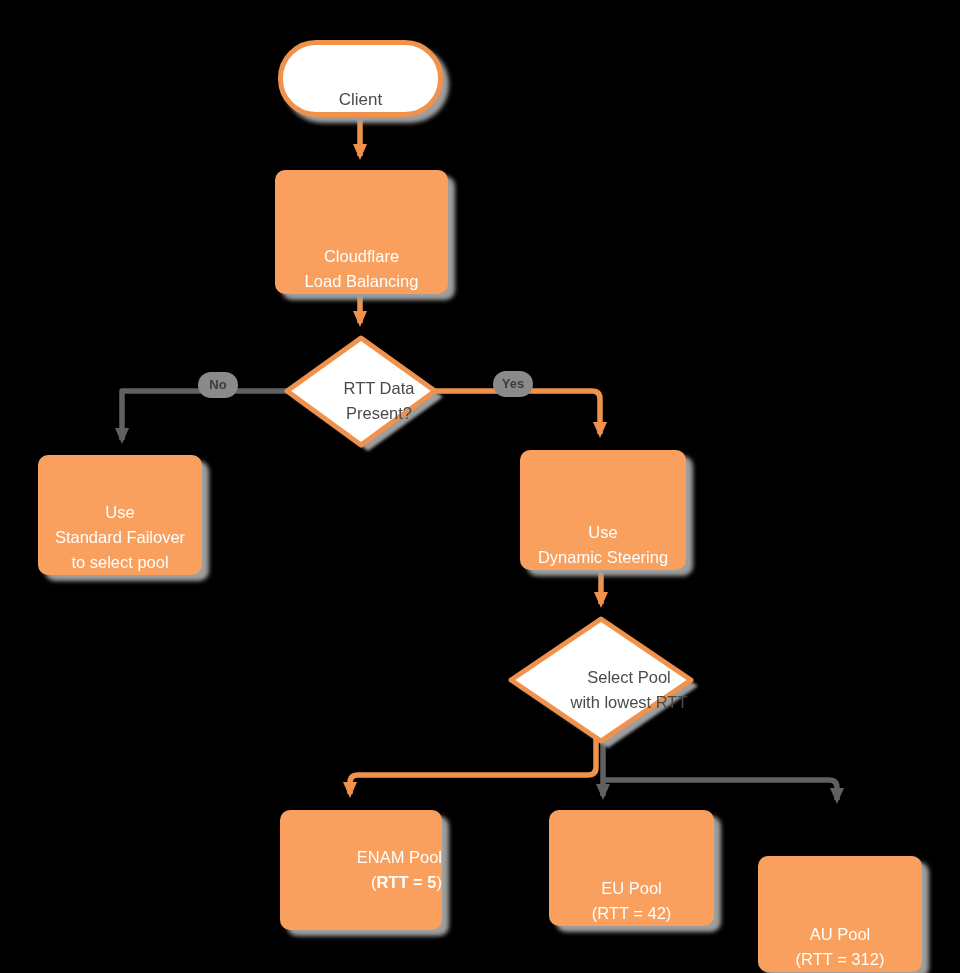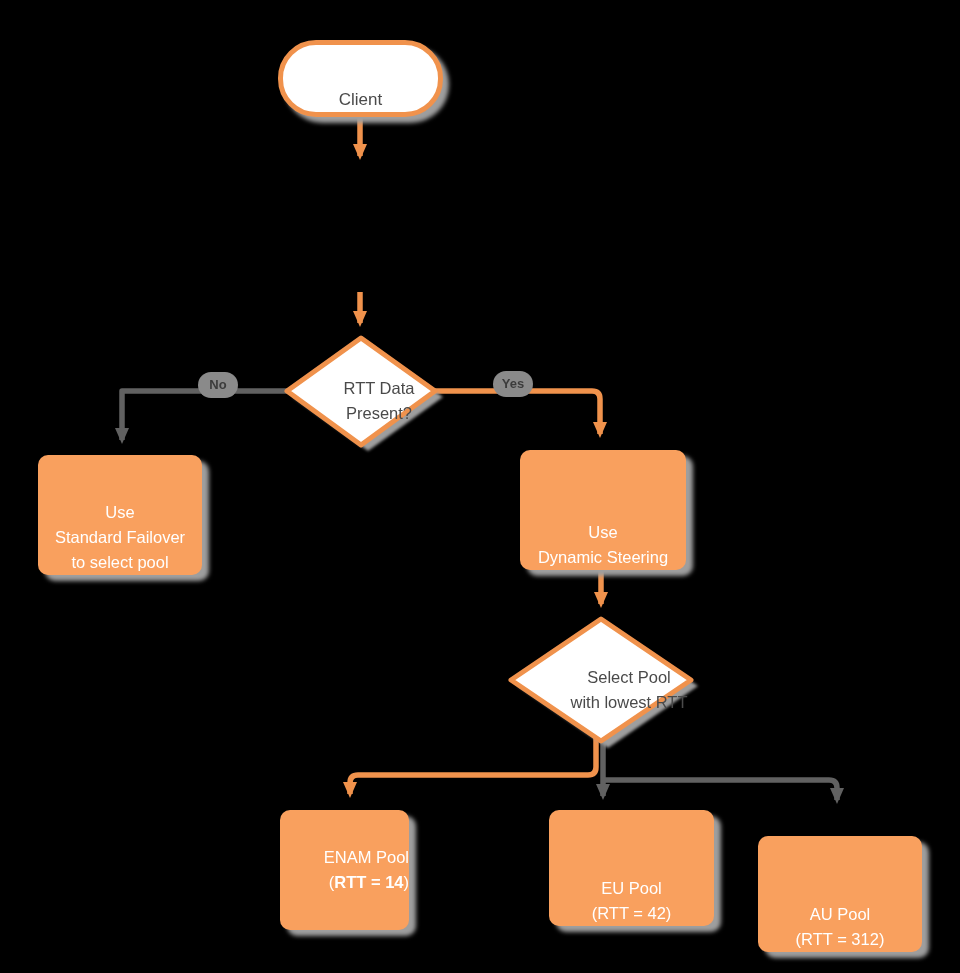--- a/index.html
+++ b/index.html
@@ -72,20 +72,24 @@
     <polygon class="diamond-shape" points="361,338 435,391 361,445 287,391"></polygon>
 
     <polygon class="diamond-shadow" filter="url(#soft)" points="608,625 698,686 608,748 518,686"></polygon>
     <polygon class="diamond-shape" points="601,619 691,680 601,741 511,680"></polygon>
   </svg>
 
   <div class="node terminator" style="left:278px;top:40px;width:165px;height:77px;">
     <span>Client</span>
   </div>
 
+  <div class="node process" style="left:275px;top:170px;width:173px;height:124px;">
+    <span>Cloudflare
+Load Balancing</span>
+  </div>
 
   <div class="node decision-label" style="left:304px;top:356px;width:150px;height:70px;">
     <span>RTT Data
 Present?</span>
   </div>
 
   <div class="node process" style="left:38px;top:455px;width:164px;height:120px;">
     <span>Use
 Standard Failover
 to select pool</span>
@@ -94,31 +98,31 @@
   <div class="node process" style="left:520px;top:450px;width:166px;height:120px;">
     <span>Use
 Dynamic Steering</span>
   </div>
 
   <div class="node decision-label" style="left:539px;top:645px;width:180px;height:70px;">
     <span>Select Pool
 with lowest RTT</span>
   </div>
 
-  <div class="node process" style="left:280px;top:810px;width:129px;height:120px;flex-direction:column;">
+  <div class="node process" style="left:280px;top:810px;width:162px;height:120px;flex-direction:column;">
     <span>ENAM Pool</span>
-    <span class="pool-line2"><span>(</span><span class="bold">RTT = 14</span><span>)</span></span>
+    <span class="pool-line2"><span>(</span><span class="bold">RTT = 5</span><span>)</span></span>
   </div>
 
   <div class="node process" style="left:520px;top:810px;width:165px;height:116px;margin-left:29px;">
     <span>EU Pool
 (RTT = 42)</span>
   </div>
 
-  <div class="node process" style="left:758px;top:836px;width:164px;height:116px;">
+  <div class="node process" style="left:758px;top:856px;width:164px;height:116px;">
     <span>AU Pool
 (RTT = 312)</span>
   </div>
 
   <div class="badge" style="left:198px;top:372px;">No</div>
   <div class="badge" style="left:493px;top:371px;">Yes</div>
 
 </div>
 
 </body></html>

